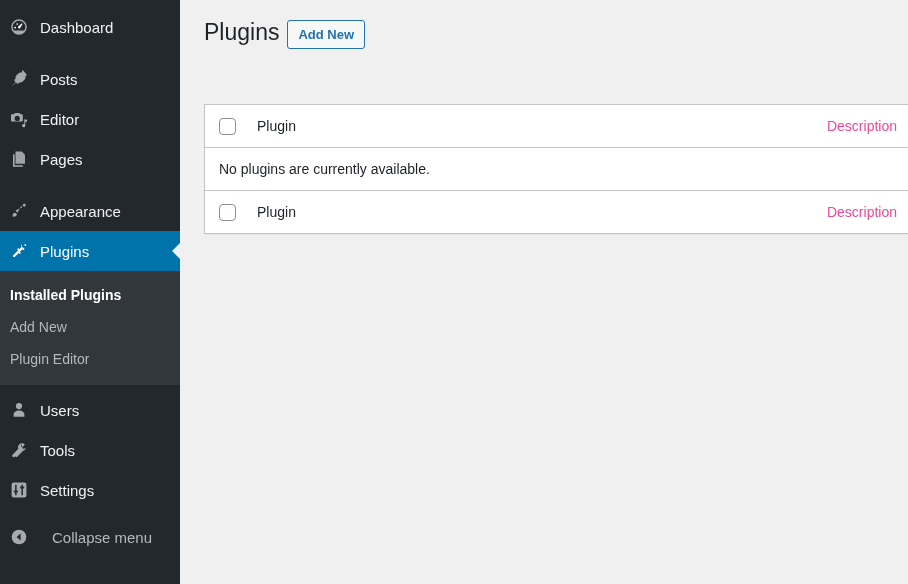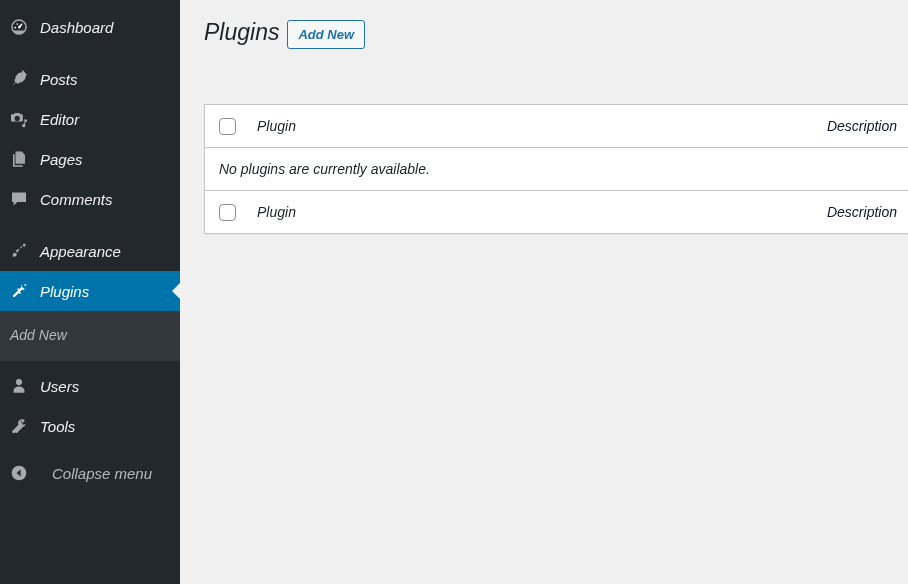--- a/index.html
+++ b/index.html
@@ -5,21 +5,21 @@
   * { box-sizing: border-box; }
   html, body {
     margin: 0; padding: 0;
     width: 908px; height: 584px;
     overflow: hidden;
     background: #f0f0f1;
     font-family: "Liberation Sans", sans-serif;
     -webkit-font-smoothing: antialiased;
   }
 
-  #app { position: relative; width: 908px; height: 424px; display: flex; font-style: italic; }
+  #app { position: relative; width: 908px; height: 424px; display: flex; }
 
   
   #sidebar {
     width: 180px;
     min-width: 180px;
     height: 584px;
     background: #23282d;
     position: relative;
     z-index: 5;
     padding-top: 0;
@@ -168,21 +168,21 @@
   .col-plugin {
     flex: 0 0 auto;
     font-size: 14px;
     color: #1d2327;
     font-weight: 400;
     text-align: center;
   }
   .col-spacer { flex: 1 1 auto; }
   .col-desc {
     font-size: 14px;
-    color: #0f172a;
+    color: #ec4899;
     text-align: right;
     padding-right: 2px;
   }
 
   .empty-row {
     display: flex;
     align-items: center;
     height: 42px;
     padding-left: 14px;
     background: #fff;
@@ -233,28 +233,20 @@
     <div class="menu-item">
       <span class="icon-slot">
         <svg width="20" height="20" viewBox="0 0 20 20" fill="#a7aaad">
           <path d="M6.5 2.5h6.3l3.2 3.2v9.1H6.5z" opacity=".95"></path>
           <path d="M4 5.2h1.6v11h8.2v1.6H4z"></path>
         </svg>
       </span>
       <span class="mi-label">Pages</span>
     </div>
 
-    <div class="menu-item">
-      <span class="icon-slot">
-        <svg width="20" height="20" viewBox="0 0 20 20" fill="#a7aaad">
-          <path d="M3 3.6h14v9.3H8.4L4.6 16.4v-3.5H3z"></path>
-        </svg>
-      </span>
-      <span class="mi-label">Comments</span>
-    </div>
 
     <div class="menu-sep"></div>
 
     <div class="menu-item">
       <span class="icon-slot">
         <svg width="20" height="20" viewBox="0 0 20 20" fill="#a7aaad">
           <path d="M16.3 3.1c-.5-.5-1.3-.5-1.8 0l-1.1 1.1 1.8 1.8 1.1-1.1c.5-.5.5-1.3 0-1.8z"></path>
           <path d="M12.6 4.9l-1 1 .9.9-6.1 2.8 2.2 2.2L11.4 6l.9.9 1-1z"></path>
           <path d="M5.7 11.8c-1.1.3-2 1.3-2.3 3.5 1.3.5 2.6.5 3.6-.3.9-.7 1-1.9.4-2.6z"></path>
         </svg>
@@ -267,21 +259,23 @@
         <svg width="20" height="20" viewBox="0 0 20 20" fill="#ffffff">
           <path d="M14.6 3.2l-1.2 1.2 2.2 2.2 1.2-1.2-2.2-2.2zM13 5.7l-1.1 1.1 1.3 1.3-1.2 1.2-1.3-1.3-2.4 2.4 3.3 3.3 5-5-3.6-3z" opacity="0"></path>
           <path d="M12.9 3.4l-1.1 1.1 1.1 1.1-2.6 2.6-1.1-1.1-1.1 1.1 1.1 1.1L4 14.5v1.6h1.6l4.2-4.2 1.1 1.1 1.1-1.1-1.1-1.1 2.6-2.6 1.1 1.1 1.1-1.1-2.8-2.8z"></path>
           <path d="M16.2 2.9l-1.1 1.1 1.2 1.2 1.1-1.1z"></path>
         </svg>
       </span>
       <span class="mi-label">Plugins</span>
     </div>
 
     <div class="submenu">
+      <span class="submenu-item current">Installed Plugins</span>
       <span class="submenu-item">Add New</span>
+      <span class="submenu-item">Plugin Editor</span>
     </div>
 
     <div class="menu-item" style="margin-top:5px;">
       <span class="icon-slot">
         <svg width="20" height="20" viewBox="0 0 20 20" fill="#a7aaad">
           <circle cx="10" cy="6.1" r="3.1"></circle>
           <path d="M10 10.4c-3 0-5.4 1.8-5.4 4v2.4h10.8v-2.4c0-2.2-2.4-4-5.4-4z"></path>
         </svg>
       </span>
       <span class="mi-label">Users</span>
@@ -290,20 +284,32 @@
     <div class="menu-item">
       <span class="icon-slot">
         <svg width="20" height="20" viewBox="0 0 20 20" fill="#a7aaad">
           <path d="M15.8 4.4a4 4 0 00-4.6-.7l2.2 2.2-1.6 1.6-2.2-2.2a4 4 0 005.2 5.2l-.1-.2-4.5 4.5-1.8 1.8a1.4 1.4 0 11-2-2l1.8-1.8 4.5-4.5"></path>
           <path d="M12.1 3.5a4 4 0 00-2.5 5.1l-5.8 5.8a1.5 1.5 0 102.1 2.1l5.8-5.8a4 4 0 005.1-2.5l-2.8.6-2-2z"></path>
         </svg>
       </span>
       <span class="mi-label">Tools</span>
     </div>
 
+    <div class="menu-item">
+      <span class="icon-slot">
+        <svg width="20" height="20" viewBox="0 0 20 20">
+          <rect x="2.6" y="2.6" width="14.8" height="14.8" rx="2.2" fill="#a7aaad"></rect>
+          <rect x="6.1" y="4.8" width="1.5" height="10.4" fill="#23282d"></rect>
+          <rect x="12.4" y="4.8" width="1.5" height="10.4" fill="#23282d"></rect>
+          <rect x="4.8" y="10.6" width="4.1" height="1.8" fill="#23282d"></rect>
+          <rect x="11.1" y="6.6" width="4.1" height="1.8" fill="#23282d"></rect>
+        </svg>
+      </span>
+      <span class="mi-label">Settings</span>
+    </div>
 
     <div class="collapse-row" style="margin-top:8px;">
       <span class="icon-slot">
         <svg width="20" height="20" viewBox="0 0 20 20">
           <circle cx="10" cy="10" r="7.3" fill="#a7aaad"></circle>
           <path d="M11.6 6.4L7.6 10l4 3.6z" fill="#23282d"></path>
         </svg>
       </span>
       <span class="mi-label">Collapse menu</span>
     </div>

